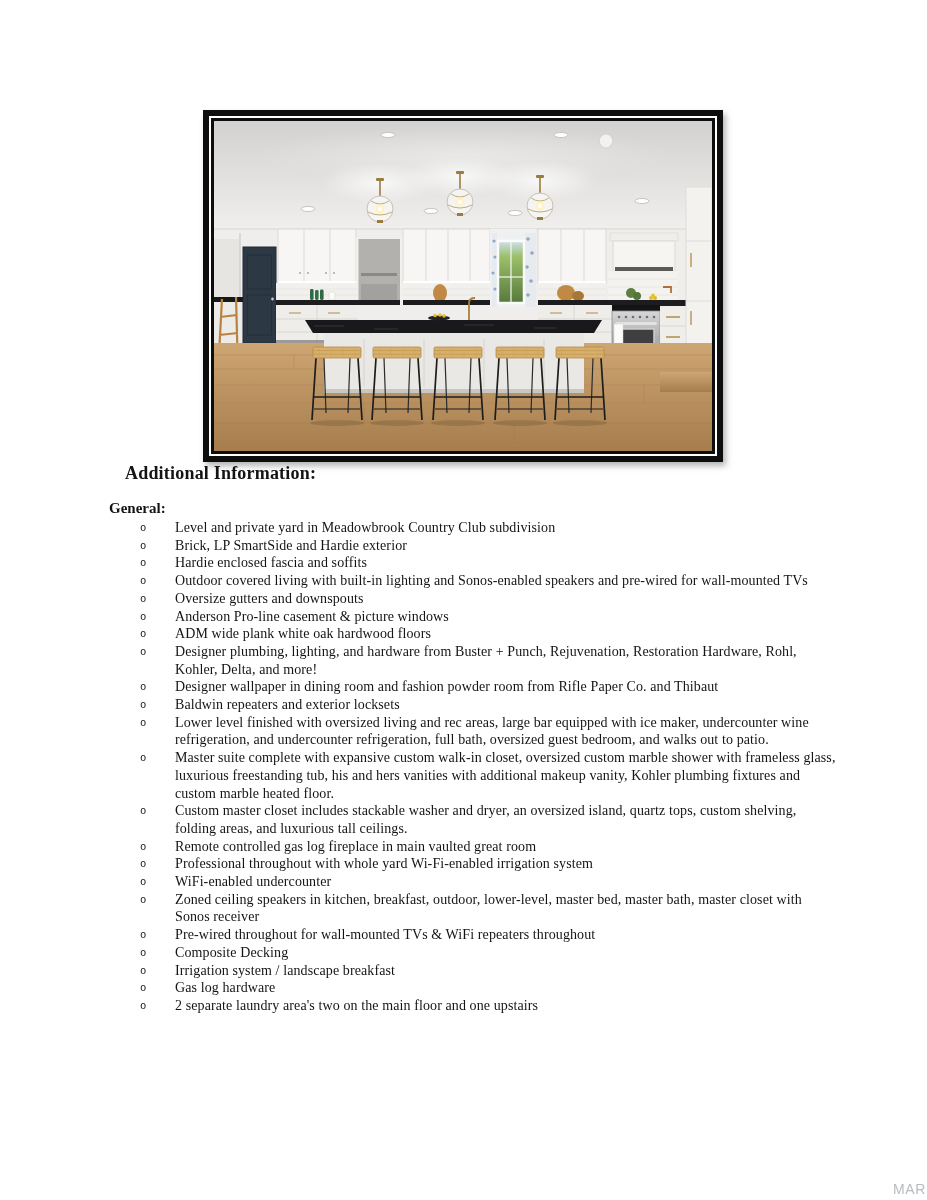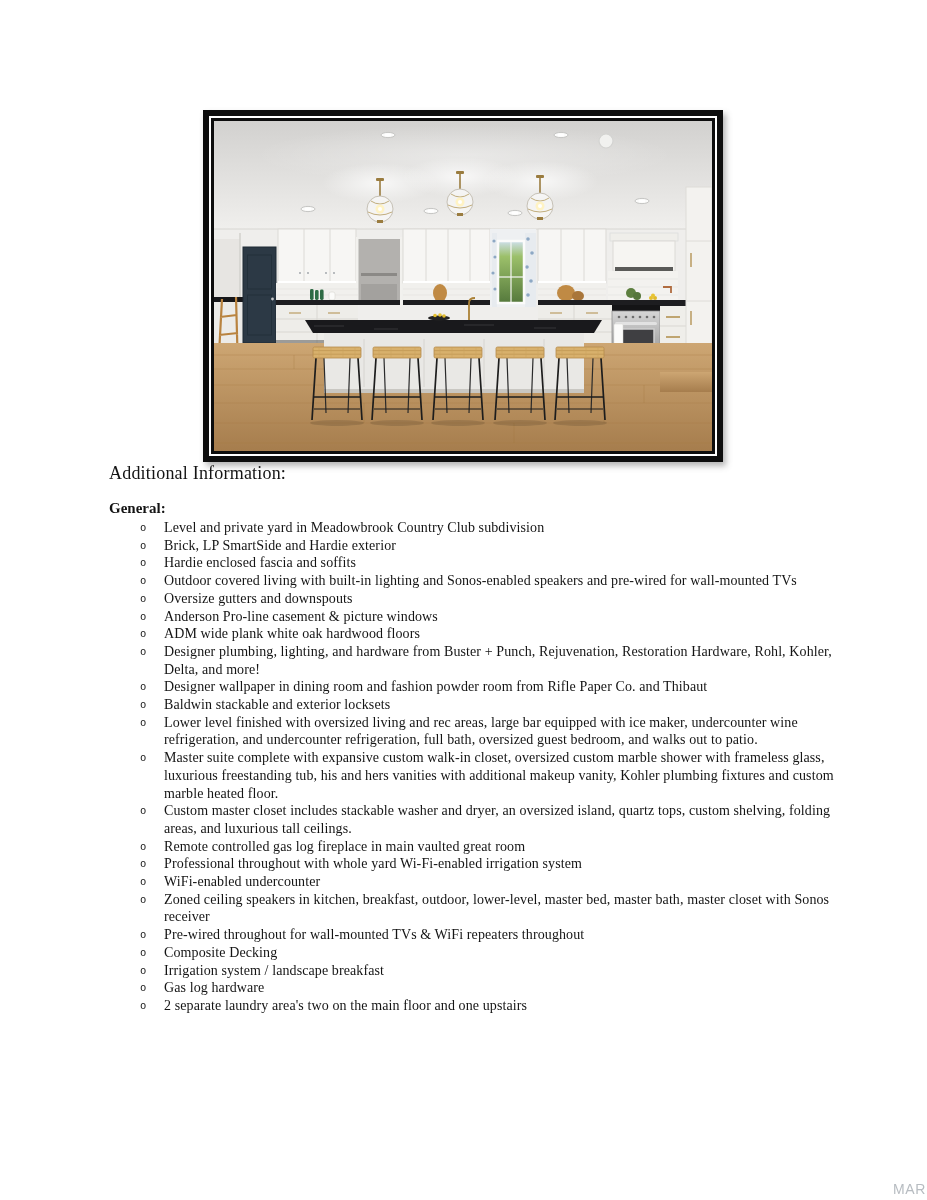--- a/index.html
+++ b/index.html
@@ -15,41 +15,41 @@
     box-sizing:border-box; border:6px solid #0d0d0d; padding:2px; background:#ffffff;
     box-shadow:3px 4px 6px rgba(90,90,90,0.45);
   }
   .photo-inner {
     width:100%; height:100%; box-sizing:border-box; border:3px solid #0d0d0d; overflow:hidden;
     background:#efeeec;
   }
   .photo-inner svg { display:block; width:100%; height:100%; }
 
   .h1 {
-    position:absolute; left:109px; top:463px;
-    font-size:18px; font-weight:normal; letter-spacing:0.2px;text-align:right;
+    position:absolute; left:125px; top:463px;
+    font-size:18px; font-weight:bold; letter-spacing:0.2px;text-align:right;
   }
   .h2 {
     position:absolute; left:109px; top:500px;
     font-size:15px; font-weight:bold;
   }
   ul.general-list {
     position:absolute; left:132px; top:519px; width:708px;
     margin:0; padding:0; list-style:none;
   }
   ul.general-list li {
     display:flex; align-items:flex-start;
     font-size:14px; line-height:17.7px; letter-spacing:0.1px;
   }
   ul.general-list .bullet {
     flex:0 0 32px; width:32px; box-sizing:border-box; padding-left:8px;
     font-family:"DejaVu Sans Mono", monospace; font-size:10.5px; line-height:17.7px;
     color:#202020;
   }
-  ul.general-list .li-text { flex:1; }
+  ul.general-list .li-text { flex:1;margin-left:11px; }
 
   .watermark {
     position:absolute; left:893px; top:1181px;
     font-family:"Liberation Sans", sans-serif; font-size:14px;
     color:#b7bcc1; letter-spacing:0.6px;
   }
 </style>
 </head>
 <body>
 
@@ -337,21 +337,21 @@
       <span class="li-text">Designer plumbing, lighting, and hardware from Buster + Punch, Rejuvenation, Restoration Hardware, Rohl, Kohler, Delta, and more!</span>
     </li>
 
     <li>
       <span class="bullet">o</span>
       <span class="li-text">Designer wallpaper in dining room and fashion powder room from Rifle Paper Co. and Thibaut</span>
     </li>
 
     <li>
       <span class="bullet">o</span>
-      <span class="li-text">Baldwin stackable and exterior locksets</span>
+      <span class="li-text">Baldwin repeaters and exterior locksets</span>
     </li>
 
     <li>
       <span class="bullet">o</span>
       <span class="li-text">Lower level finished with oversized living and rec areas, large bar equipped with ice maker, undercounter wine refrigeration, and undercounter refrigeration, full bath, oversized guest bedroom, and walks out to patio.</span>
     </li>
 
     <li>
       <span class="bullet">o</span>
       <span class="li-text">Master suite complete with expansive custom walk-in closet, oversized custom marble shower with frameless glass, luxurious freestanding tub, his and hers vanities with additional makeup vanity, Kohler plumbing fixtures and custom marble heated floor.</span>

